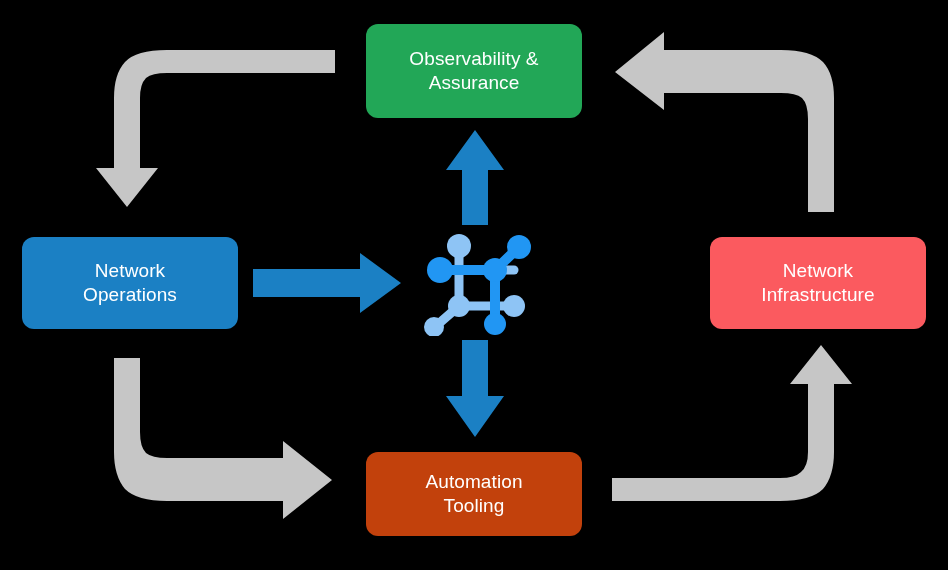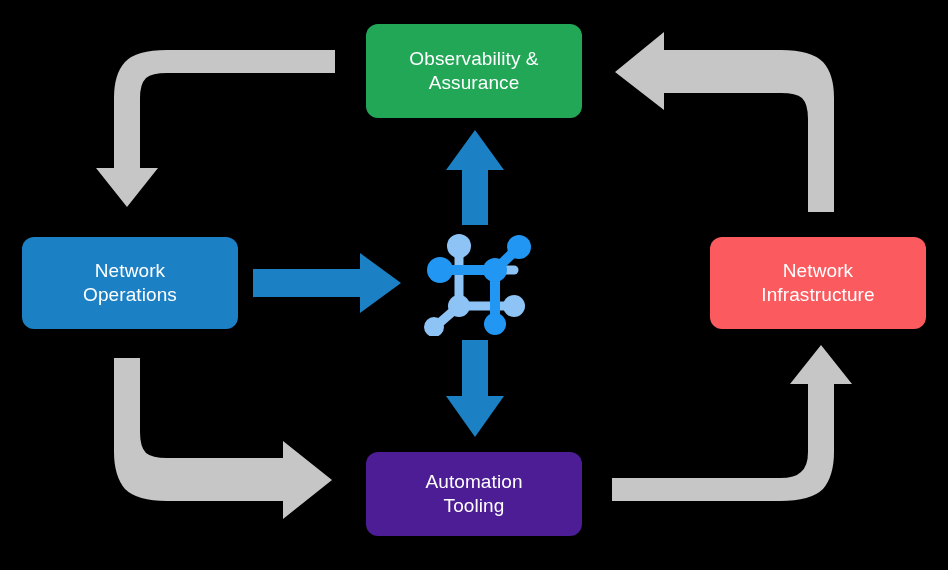--- a/index.html
+++ b/index.html
@@ -101,16 +101,16 @@
 
   <div class="node-box" id="box-observability" style="background: rgb(34, 167, 87); color: rgb(255, 255, 255);">Observability &amp;
 Assurance</div>
 
   <div class="node-box" id="box-operations" style="background: rgb(27, 128, 196); color: rgb(255, 255, 255);">Network
 Operations</div>
 
   <div class="node-box" id="box-infrastructure" style="background: rgb(251, 90, 95); color: rgb(255, 255, 255);">Network
 Infrastructure</div>
 
-  <div class="node-box" id="box-automation" style="background: #4c1d95; color: rgb(255, 255, 255);">Automation
+  <div class="node-box" id="box-automation" style="background: #c2410c; color: rgb(255, 255, 255);">Automation
 Tooling</div>
 
 </div>
 
 </body></html>

